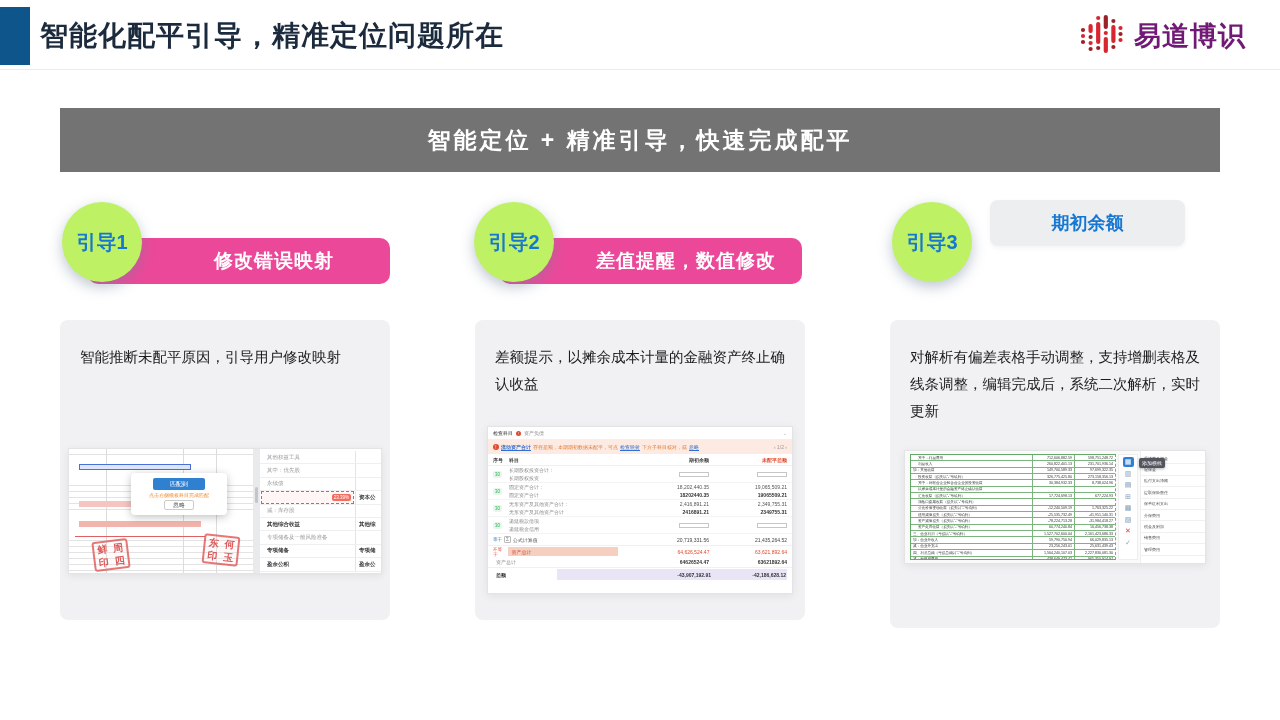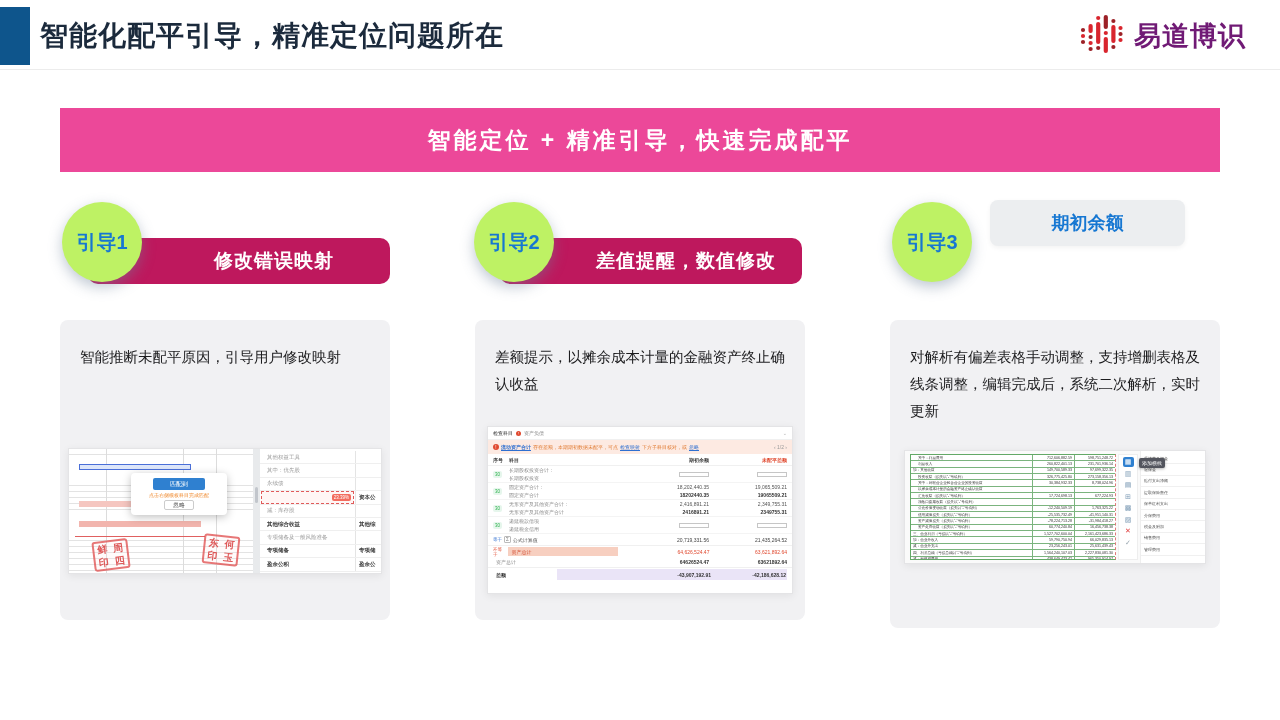--- a/index.html
+++ b/index.html
@@ -7,30 +7,30 @@
   .slide{position:relative;width:1280px;height:720px;background:#fff;overflow:hidden;margin:0 auto}
 
   
   .top{position:absolute;top:0;left:0;width:100%;height:70px;background:#fff;border-bottom:1px solid #ececec}
   .accent{position:absolute;left:0;top:7px;width:30px;height:58px;background:#0e558c}
   .title{position:absolute;left:40px;top:17px;font-size:28px;font-weight:bold;color:#1b2a3c;letter-spacing:1px}
   .logo{position:absolute;right:34px;top:11px;display:flex;align-items:center;gap:10px}
   .logo-text{font-size:27px;font-weight:bold;color:#701a75;letter-spacing:1px}
 
   
-  .banner{position:absolute;left:60px;top:108px;width:1160px;height:64px;background:#ec4899;color:#fff;
+  .banner{position:absolute;left:60px;top:108px;width:1160px;height:64px;background:#737373;color:#fff;
           display:flex;align-items:center;justify-content:center;font-size:23px;font-weight:bold;letter-spacing:3px}
 
   
   .col{position:absolute;top:196px;width:330px;height:92px}
   .col.c1{left:60px}.col.c2{left:472px}.col.c3{left:890px}
   .badge-circle{position:absolute;left:2px;top:6px;width:80px;height:80px;border-radius:50%;background:#bef264;
     box-shadow:0 5px 14px rgba(110,130,155,.45);display:flex;align-items:center;justify-content:center;
     font-size:20px;font-weight:bold;color:#1677d2;z-index:3}
-  .pill{position:absolute;left:28px;top:42px;right:0;height:46px;background:#be185d;border-radius:10px;color:#fff;
+  .pill{position:absolute;left:28px;top:42px;right:0;height:46px;background:#ec4899;border-radius:10px;color:#fff;
     display:flex;align-items:center;justify-content:center;font-size:19px;font-weight:bold;z-index:2;padding-left:70px;letter-spacing:1px}
   .tag{position:absolute;left:100px;top:4px;width:195px;height:46px;background:#eceef0;border-radius:8px;color:#1677d2;
     font-weight:bold;font-size:18px;display:flex;align-items:center;justify-content:center;z-index:1;box-shadow:0 2px 5px rgba(0,0,0,.05)}
 
   
   .card{position:absolute;top:320px;width:330px;height:300px;background:#f1f1f3;border-radius:8px}
   .card.k1{left:60px}.card.k2{left:475px}.card.k3{left:890px;height:308px}
   .desc{padding:24px 20px 0 20px;font-size:14.5px;line-height:1.85;color:#1c1c1e}
 
   .shot{position:absolute;background:#fff;border:1px solid #e4e4e6;box-shadow:0 2px 8px rgba(0,0,0,.07);overflow:hidden}

